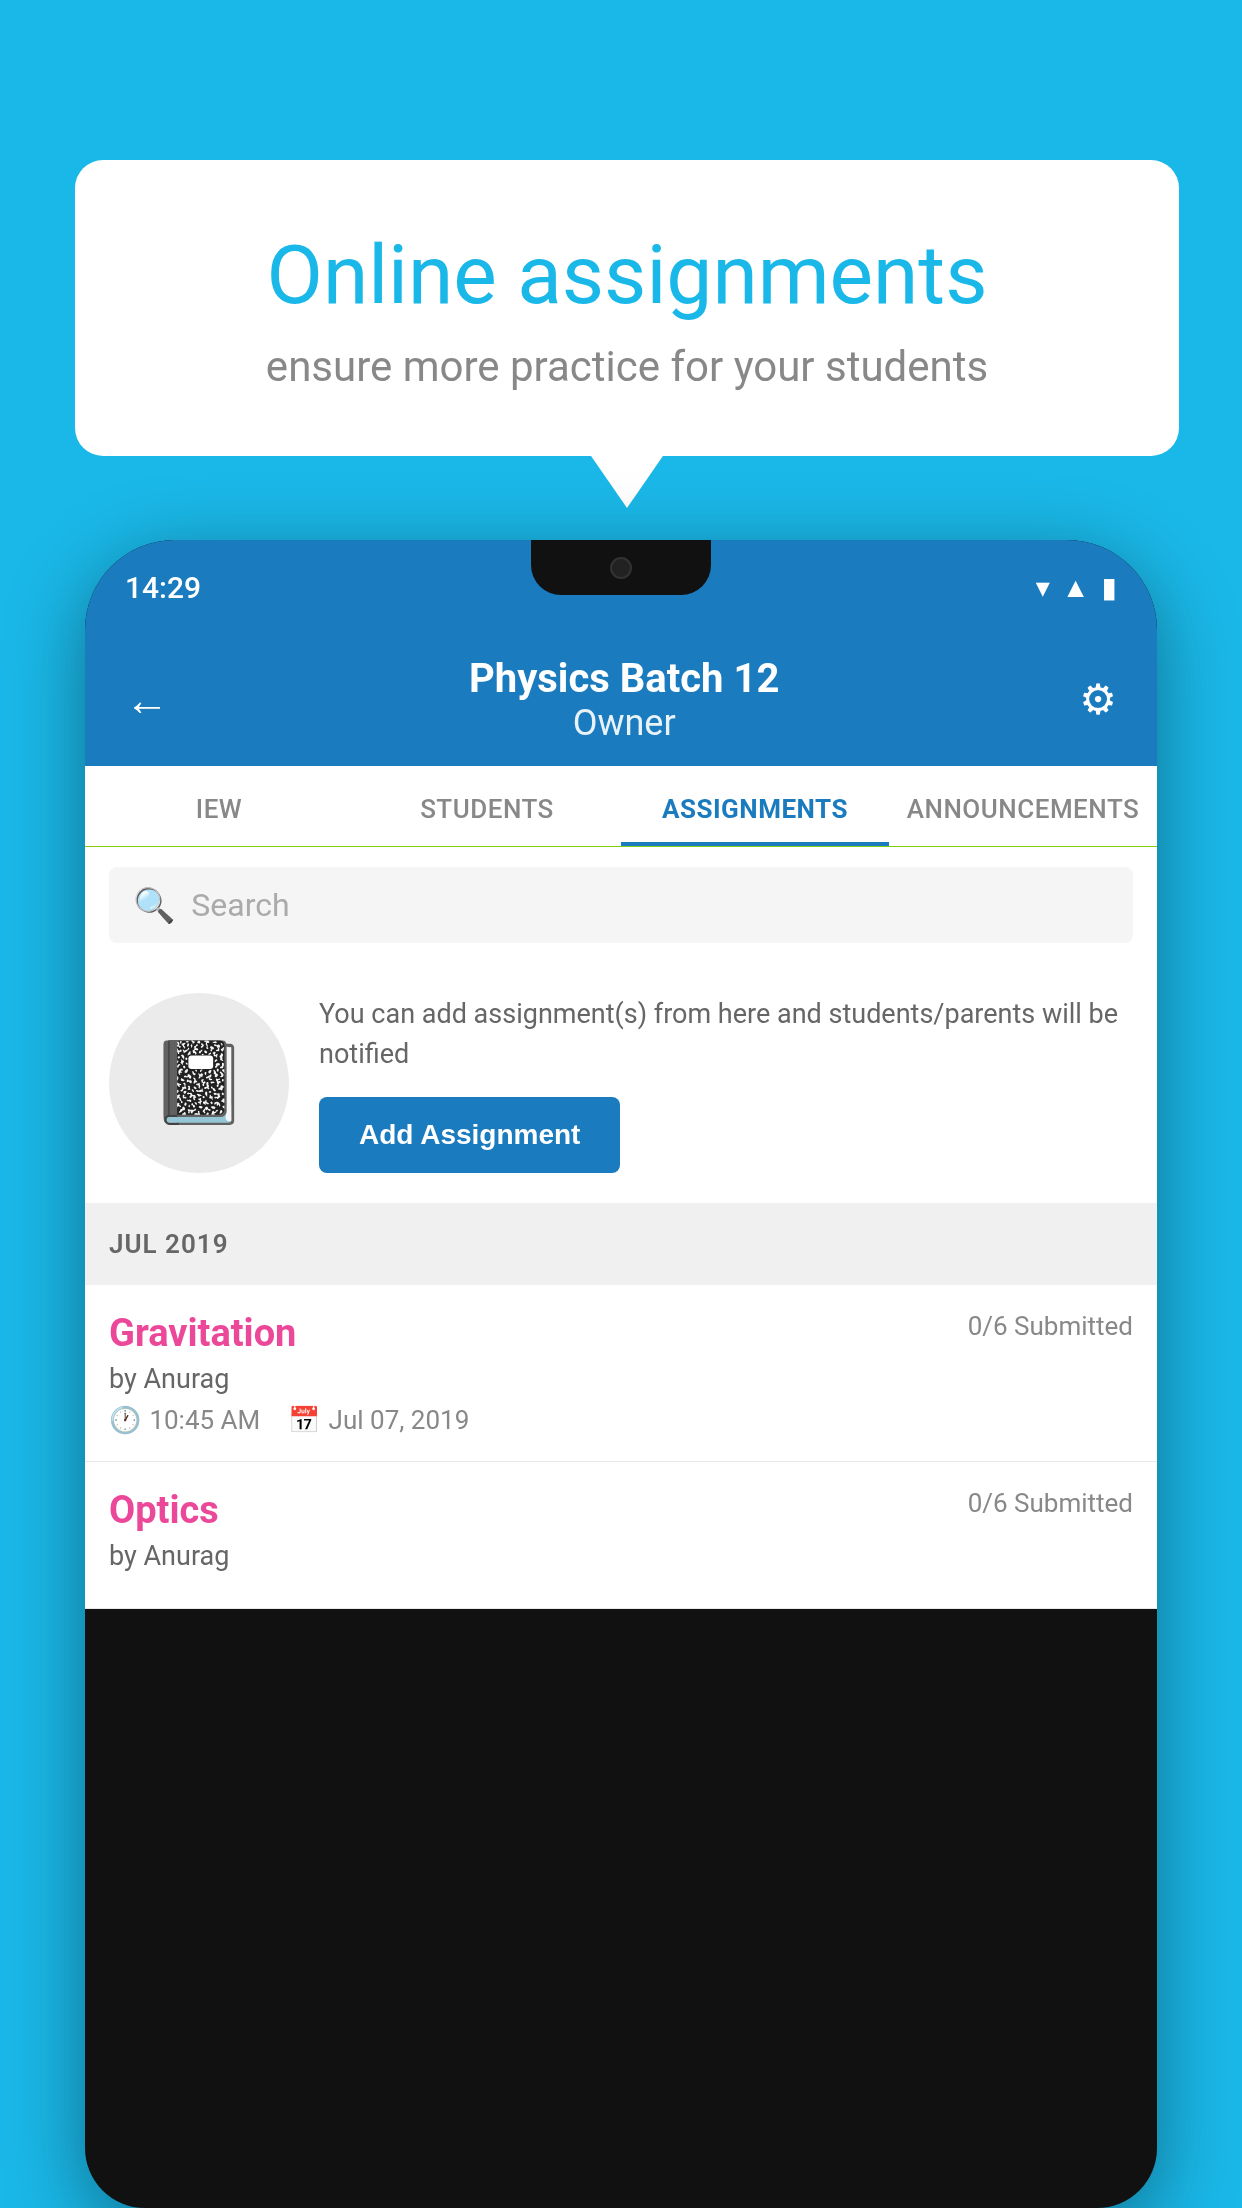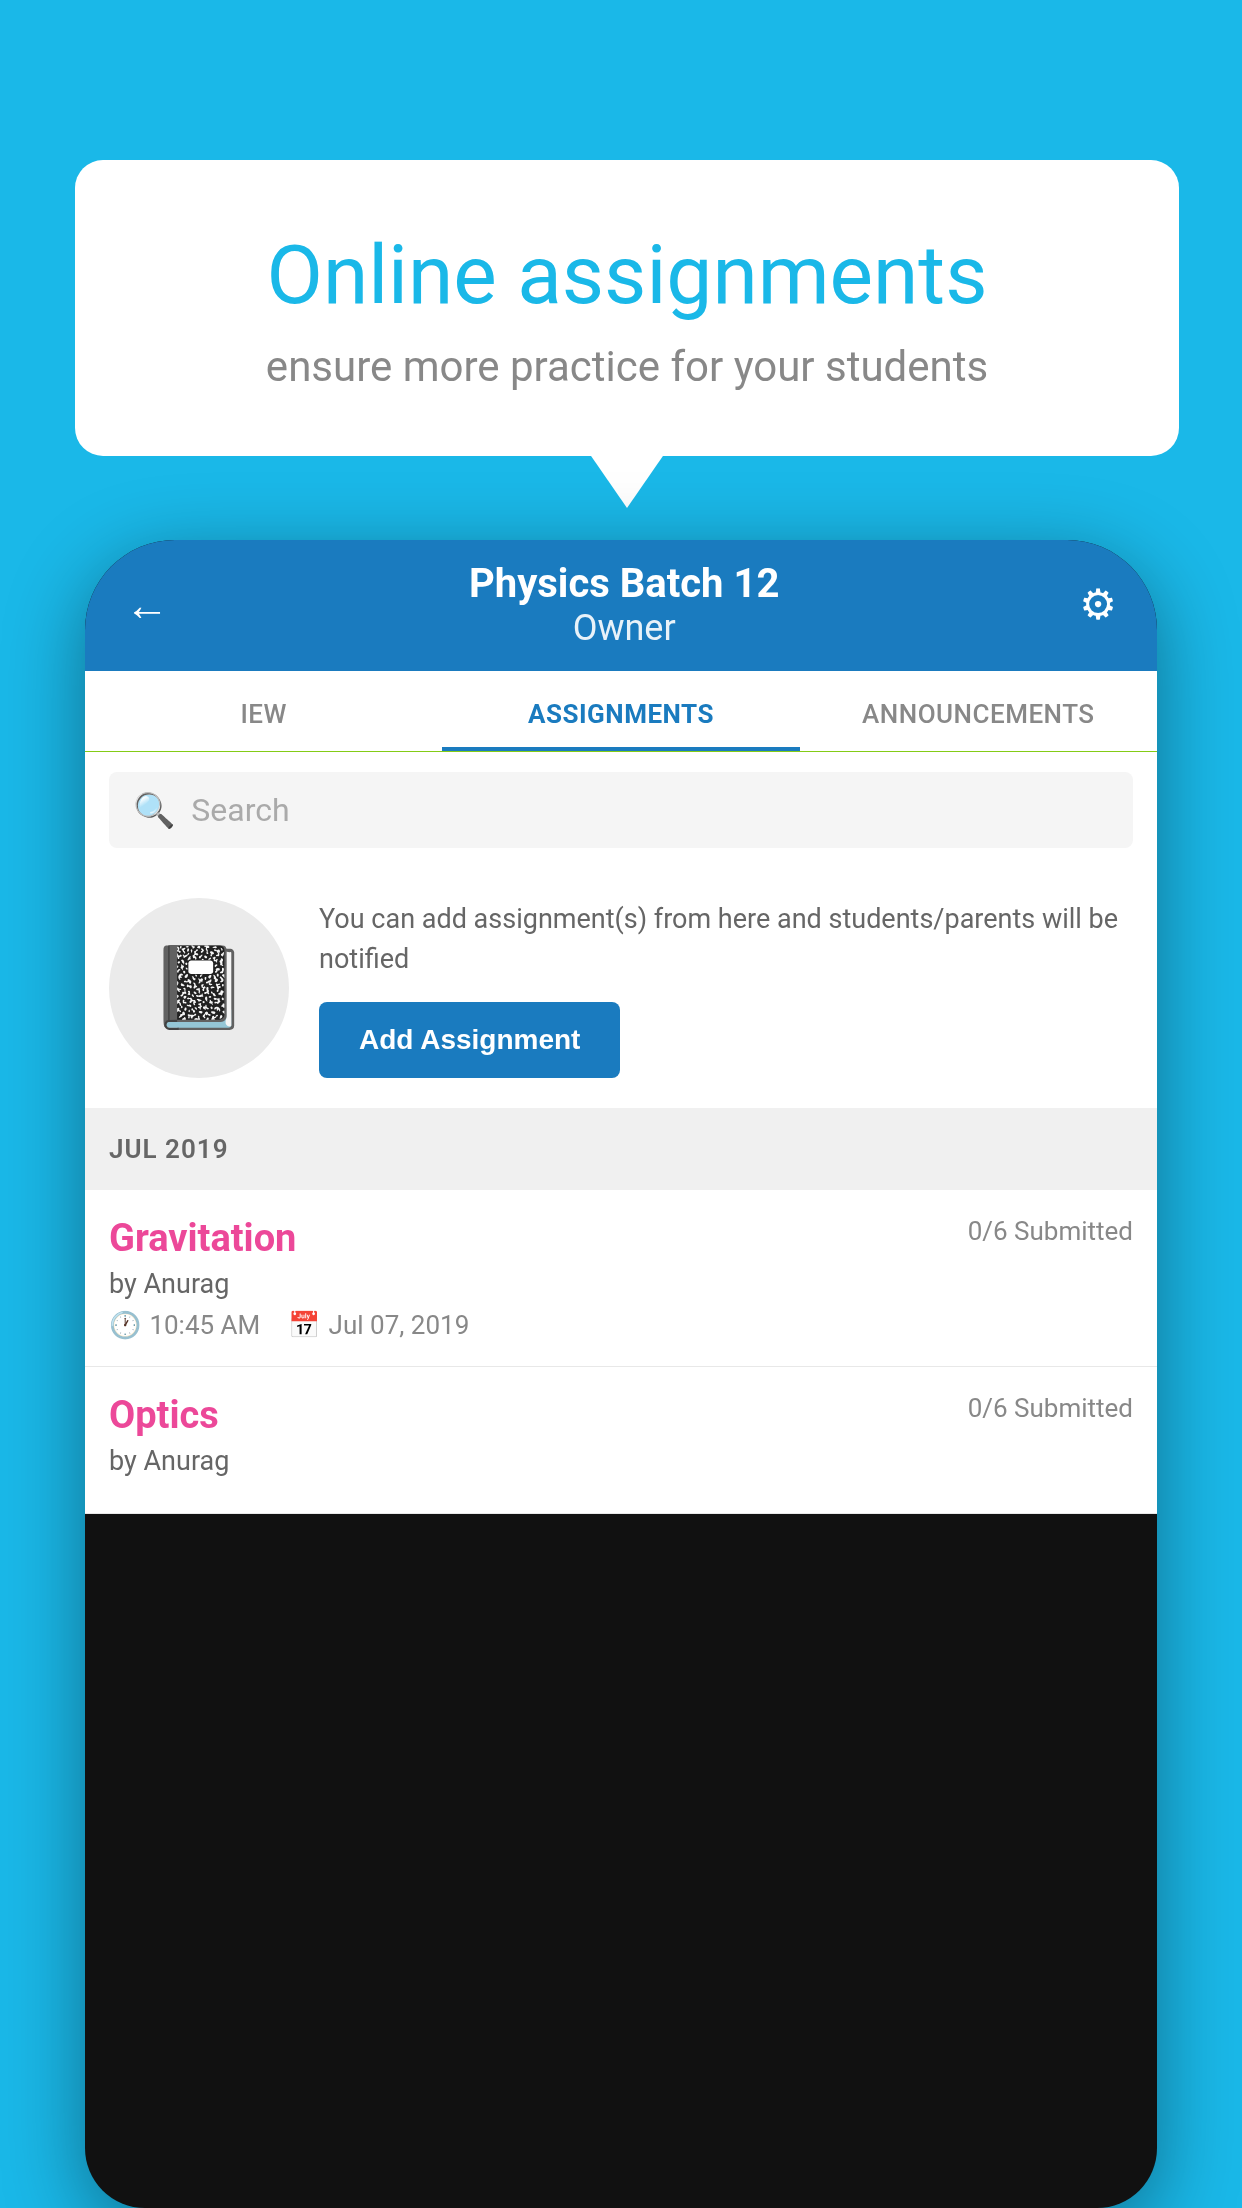--- a/index.html
+++ b/index.html
@@ -332,33 +332,47 @@
 
 <div class="speech-bubble-container">
   <div class="speech-bubble">
     <div class="speech-bubble-title">Online assignments</div>
     <div class="speech-bubble-subtitle">ensure more practice for your students</div>
   </div>
 </div>
 
 <div class="phone-frame">
 
+  <div class="phone-top-bar">
+    <span class="phone-status-time">14:29</span>
+    <div class="phone-notch">
+      <div class="camera-dot"></div>
+    </div>
+    <div class="status-icons">
+      <span class="wifi-icon">▾</span>
+      <span class="signal-icon">▲</span>
+      <span class="battery-icon">▮</span>
+    </div>
+  </div>
 
   <div class="app-header">
     <span class="back-arrow">←</span>
     <div class="header-center">
       <div class="header-title">Physics Batch 12</div>
       <div class="header-subtitle">Owner</div>
     </div>
     <span class="gear-icon">⚙</span>
   </div>
 
   <div class="tabs-container">
     <div class="tab">
       <span>IEW</span>
+    </div>
+    <div class="tab">
+      <span>STUDENTS</span>
     </div>
     <div class="tab active">
       <span>ASSIGNMENTS</span>
     </div>
     <div class="tab">
       <span>ANNOUNCEMENTS</span>
     </div>
   </div>
 
   <div class="phone-content">

